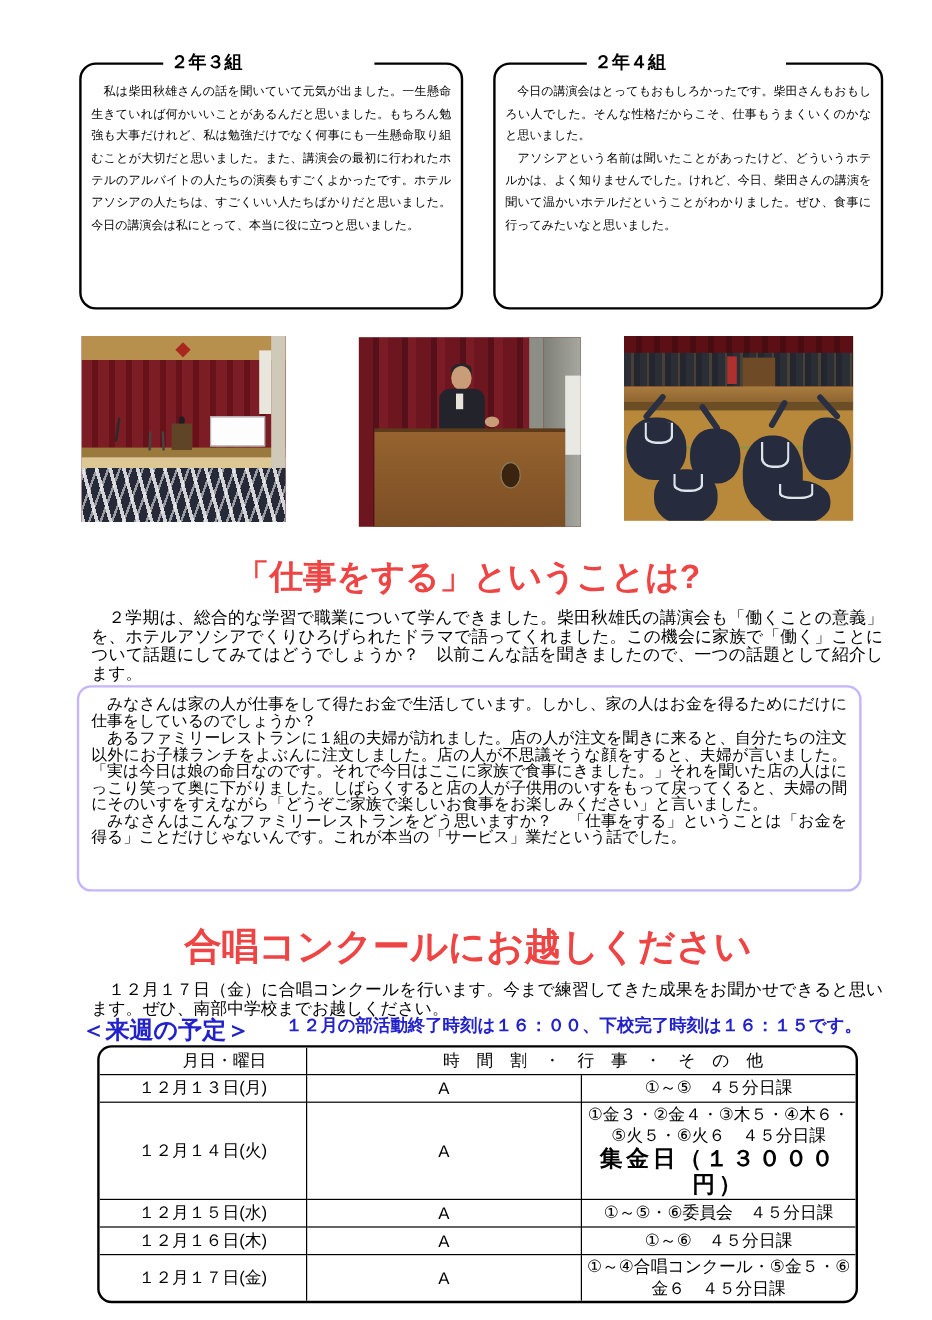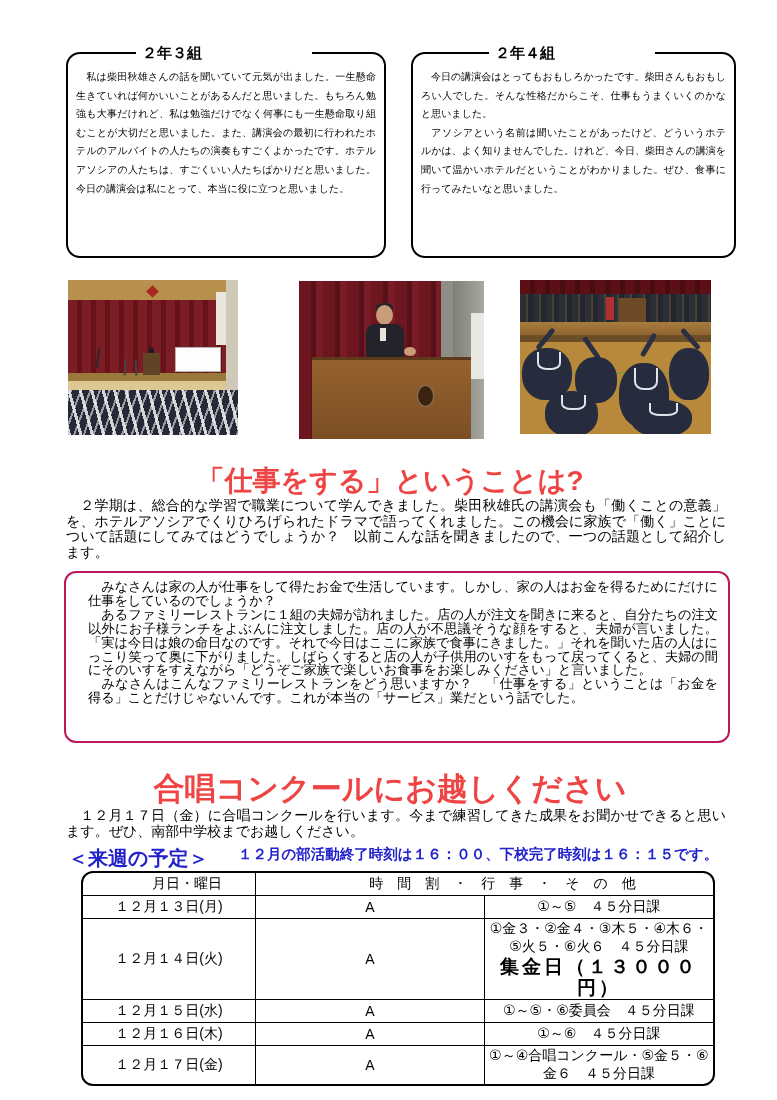--- a/index.html
+++ b/index.html
@@ -77,27 +77,27 @@
   .a1{left:12%;top:30%;transform:rotate(40deg);}
   .a2{left:36%;top:36%;transform:rotate(-35deg);}
   .a3{left:66%;top:34%;transform:rotate(30deg);}
   .a4{left:88%;top:30%;transform:rotate(-42deg);}
 
   
   .blue-title{position:absolute;left:40px;width:700px;margin:0;text-align:center;
       font-weight:bold;color:#ef4444;}
   .title-work{top:462px;font-size:28px;}
   .title-chorus{top:768px;font-size:31px;}
-  .intro{position:absolute;left:64px;width:660px;margin:2px;font-size:14px;line-height:15.6px;
+  .intro{position:absolute;left:64px;width:660px;margin:12px;font-size:14px;line-height:15.6px;
       text-align:justify;white-space:pre-line;font-family:Liberation Serif, serif;}
   .intro-work{top:496px;}
   .intro-chorus{top:806px;}
 
   .story-box{position:absolute;left:64px;top:571px;width:650px;height:168px;
-      border:2px solid #be185d;border-radius:12px;background:#fff;padding-left:12px;}
+      border:2px solid #c4b5fd;border-radius:12px;background:#fff;}
   .story-text{margin:0;padding:7px 10px;font-size:13.2px;line-height:13.9px;
       white-space:pre-line;text-align:justify;}
 
   .week-label{position:absolute;left:68px;top:845px;font-size:20px;font-weight:bold;color:#2222cc;}
   .week-notice{position:absolute;left:238px;top:845px;font-size:14.5px;font-weight:bold;color:#2222cc;}
 
   
   .sched-wrap{position:absolute;left:81px;top:871px;width:630px;border:2px solid #000;
       border-radius:12px;overflow:hidden;background:#fff;}
   .sched{width:100%;border-collapse:collapse;table-layout:fixed;}

